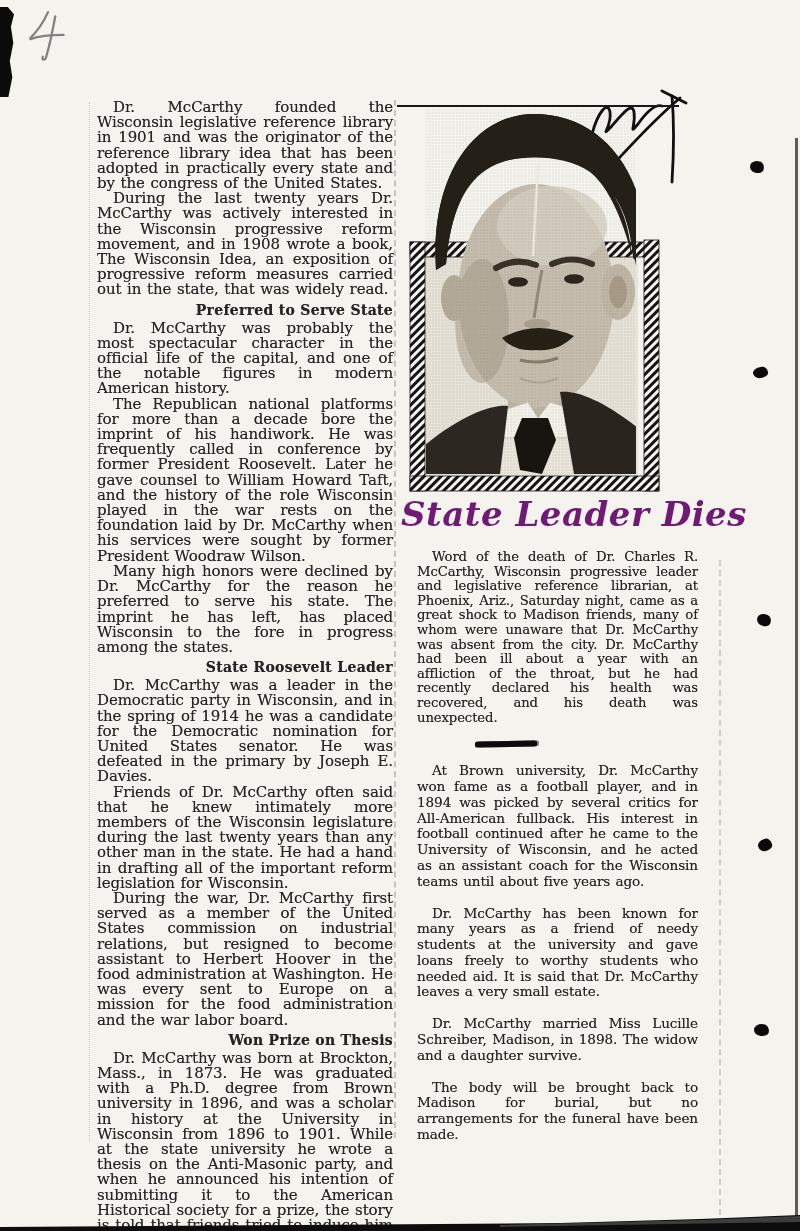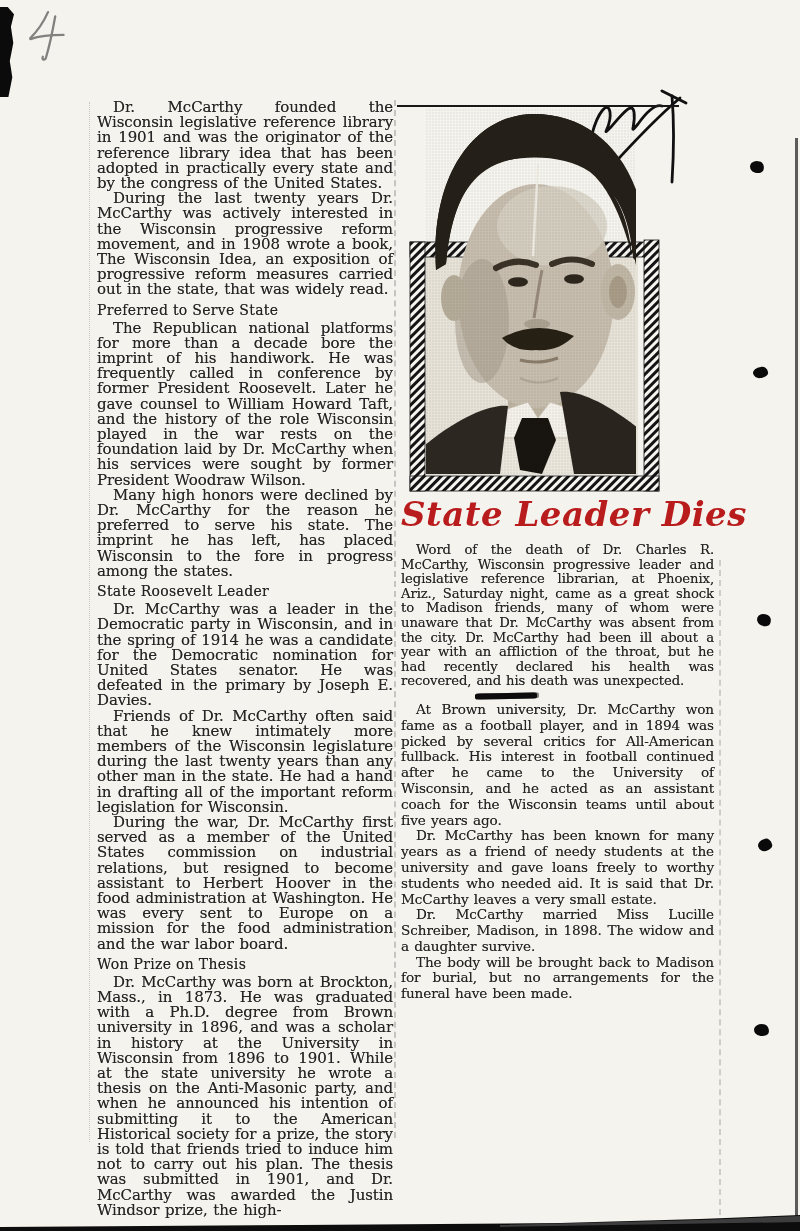--- a/index.html
+++ b/index.html
@@ -42,35 +42,35 @@
   .pencil-4{position:absolute;left:26px;top:8px;}
   .pen-scribble{position:absolute;left:582px;top:78px;}
   
   .col-left{position:absolute;left:97px;top:100px;width:296px;}
   .news{
     font-size:15px;line-height:15.2px;text-align:justify;text-indent:16px;
     margin:0;letter-spacing:-0.1px;word-spacing:1px;
     text-shadow:0 0 .5px rgba(35,35,35,.55);
   }
   .head-l{
-    font-size:14px;font-weight:normal;text-align:left;margin:4px 0 3px;
+    font-size:14px;font-weight:bold;text-align:right;margin:4px 0 3px;
     letter-spacing:.3px;text-shadow:0 0 .5px rgba(35,35,35,.6);
   }
   
   .toprule{position:absolute;left:397px;top:105px;width:282px;height:2px;background:#181818;}
   .photo{position:absolute;left:402px;top:106px;width:258px;height:386px;}
   .col-right{position:absolute;left:401px;top:494px;width:313px;}
   .headline{
     font-size:34px;line-height:40px;font-style:italic;font-weight:600;
-    margin:0 0 9px 0;letter-spacing:.5px;color:#b91c1c;
+    margin:0 0 9px 0;letter-spacing:.5px;color:#701a75;
     font-family:"DejaVu Serif", serif;white-space:nowrap;
   }
   .newsr{
     font-size:13.6px;line-height:15.8px;text-align:justify;text-indent:15px;
-    margin:0;letter-spacing:-0.1px;word-spacing:1px;
+    margin:16px;letter-spacing:-0.1px;word-spacing:1px;
     text-shadow:0 0 .5px rgba(35,35,35,.55);
   }
   .newsr.tight{font-size:13.2px;line-height:14.6px;}
   .newsr.noind{text-indent:0;}
   .smear{
     width:62px;height:6px;background:#0c0c0c;border-radius:3px/2px;
     margin:4px 0 3px 74px;transform:rotate(-1.2deg);
     box-shadow:2px 0 0 rgba(12,12,12,.5);
   }
 </style>
@@ -171,20 +171,21 @@
 
     <rect x="8" y="136" width="15" height="249" fill="url(#hatch)" stroke="#161616" stroke-width="0.8"></rect>
     <rect x="242" y="134" width="15" height="251" fill="url(#hatch)" stroke="#161616" stroke-width="0.8"></rect>
     <rect x="8" y="370" width="249" height="15" fill="url(#hatch)" stroke="#161616" stroke-width="0.8"></rect>
   </svg>
 
   <div class="col-left">
     <p class="news">Dr. McCarthy founded the Wisconsin legislative reference library in 1901 and was the originator of the reference library idea that has been adopted in practically every state and by the congress of the United States.</p>
     <p class="news">During the last twenty years Dr. McCarthy was actively interested in the Wisconsin progressive reform movement, and in 1908 wrote a book, The Wisconsin Idea, an exposition of progressive reform measures carried out in the state, that was widely read.</p>
     <h3 class="head-l">Preferred to Serve State</h3>
+    <p class="news">Dr. McCarthy was probably the most spectacular character in the official life of the capital, and one of the notable figures in modern American history.</p>
     <p class="news">The Republican national platforms for more than a decade bore the imprint of his handiwork. He was frequently called in conference by former President Roosevelt. Later he gave counsel to William Howard Taft, and the history of the role Wisconsin played in the war rests on the foundation laid by Dr. McCarthy when his services were sought by former President Woodraw Wilson.</p>
     <p class="news">Many high honors were declined by Dr. McCarthy for the reason he preferred to serve his state. The imprint he has left, has placed Wisconsin to the fore in progress among the states.</p>
     <h3 class="head-l">State Roosevelt Leader</h3>
     <p class="news">Dr. McCarthy was a leader in the Democratic party in Wisconsin, and in the spring of 1914 he was a candidate for the Democratic nomination for United States senator. He was defeated in the primary by Joseph E. Davies.</p>
     <p class="news">Friends of Dr. McCarthy often said that he knew intimately more members of the Wisconsin legislature during the last twenty years than any other man in the state. He had a hand in drafting all of the important reform legislation for Wisconsin.</p>
     <p class="news">During the war, Dr. McCarthy first served as a member of the United States commission on industrial relations, but resigned to become assistant to Herbert Hoover in the food administration at Washington. He was every sent to Europe on a mission for the food administration and the war labor board.</p>
     <h3 class="head-l">Won Prize on Thesis</h3>
     <p class="news">Dr. McCarthy was born at Brockton, Mass., in 1873. He was graduated with a Ph.D. degree from Brown university in 1896, and was a scholar in history at the University in Wisconsin from 1896 to 1901. While at the state university he wrote a thesis on the Anti-Masonic party, and when he announced his intention of submitting it to the American Historical society for a prize, the story is told that friends tried to induce him not to carry out his plan. The thesis was submitted in 1901, and Dr. McCarthy was awarded the Justin Windsor prize, the high-</p>
   </div>
 

